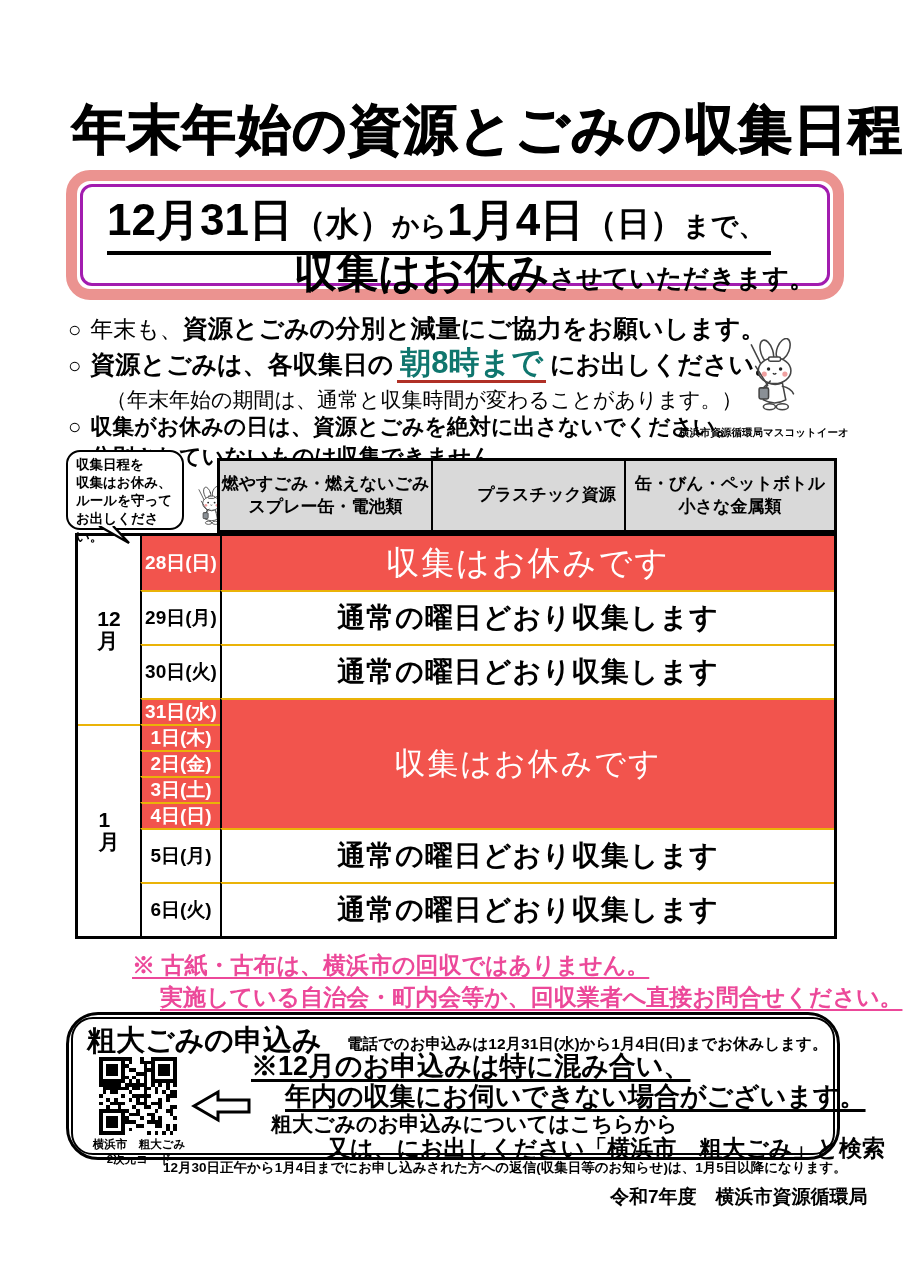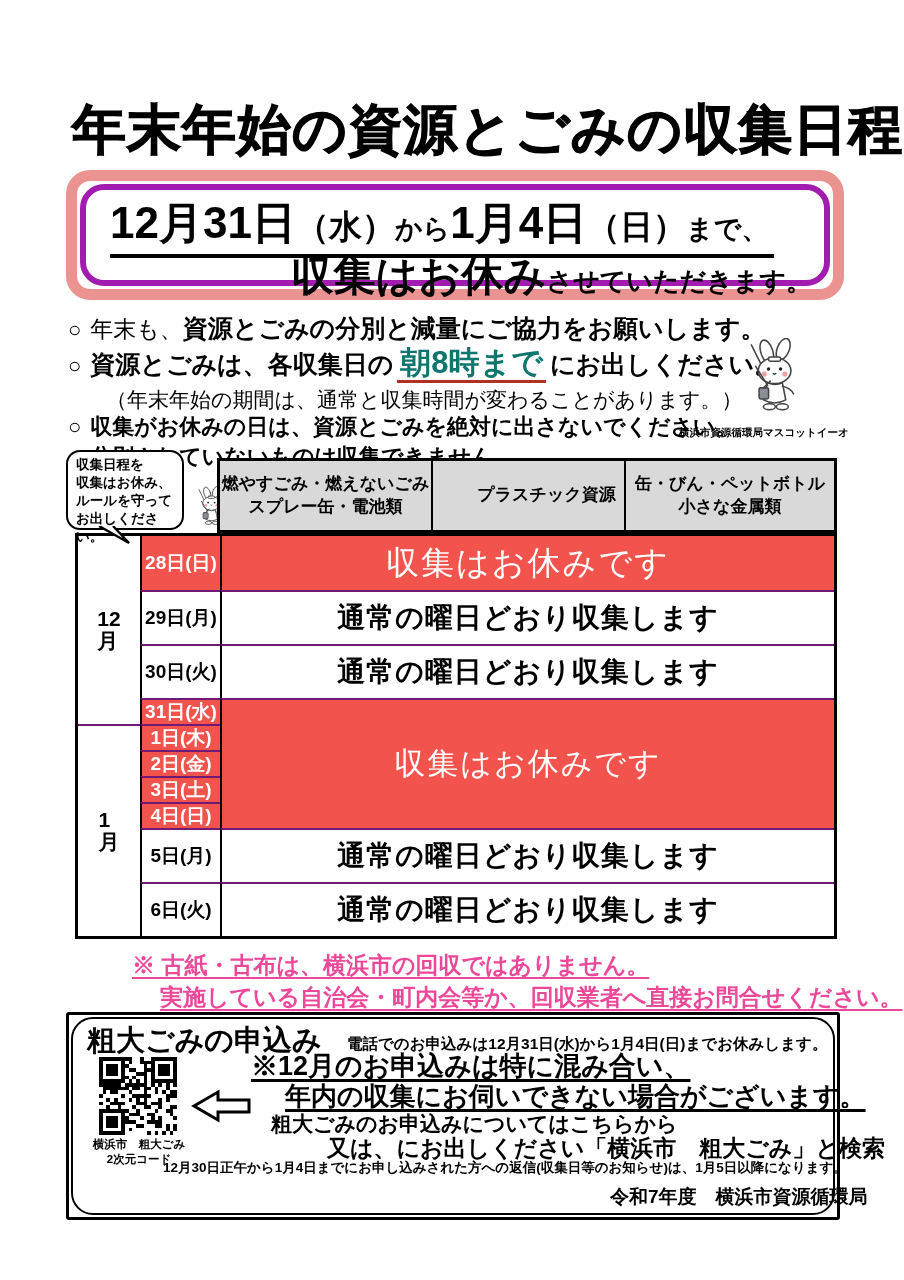--- a/index.html
+++ b/index.html
@@ -6,21 +6,21 @@
   .page{position:relative;width:904px;height:1280px;background:#fff;overflow:hidden;
         font-family:"Liberation Sans",sans-serif;color:#000;}
 
   
   .title{position:absolute;left:72px;top:94px;margin:0;font-size:54px;font-weight:900;
          letter-spacing:1px;white-space:nowrap;-webkit-text-stroke:1px #000;}
 
   
   .banner{position:absolute;left:66px;top:170px;width:778px;height:130px;
           border:11px solid #eb9390;border-radius:24px;background:#fff;box-sizing:border-box;}
-  .banner-inner{position:absolute;inset:3px;border:6px solid #a21caf;border-radius:24px;}
+  .banner-inner{position:absolute;inset:3px;border:3px solid #a21caf;border-radius:12px;}
   .banner-l1{position:absolute;left:24px;top:4px;white-space:nowrap;}
   .u{display:inline-block;border-bottom:4px solid #000;padding:0 6px 1px 0;}
   .seg-xl{font-size:44px;font-weight:900;}
   .seg-lg{font-size:33px;font-weight:800;}
   .seg-md{font-size:27px;font-weight:800;}
   .banner-l2{position:absolute;right:12px;top:58px;white-space:nowrap;}
   .seg-xl2{font-size:42px;font-weight:900;}
   .seg-md2{font-size:26px;font-weight:800;}
 
   
@@ -48,37 +48,37 @@
   .schedule{position:absolute;left:75px;top:458px;width:762px;height:486px;}
   .thead{position:absolute;left:142px;top:0;width:620px;height:75px;display:flex;
          background:#d9d9d9;border:3px solid #000;box-sizing:border-box;}
   .th{display:flex;flex-direction:column;justify-content:center;align-items:center;
       font-size:17px;font-weight:600;line-height:1.35;text-align:center;box-sizing:border-box;}
   .th1{width:211px;} .th2{width:193px;border-left:2px solid #000;padding-left:36px;} .th3{flex:1;border-left:2px solid #000;}
   .tbody{position:absolute;left:0;top:75px;width:762px;border:3px solid #000;box-sizing:border-box;
          display:grid;grid-template-columns:62px 80px 1fr;
          grid-template-rows:54px 54px 54px 26px 26px 26px 26px 26px 54px 54px;background:#fff;}
   .cell{display:flex;align-items:center;justify-content:center;box-sizing:border-box;}
-  .bt{border-top:2px solid #701a75;} .bl{border-left:2px solid #000;}
+  .bt{border-top:2px solid #eab308;} .bl{border-left:2px solid #000;}
   .month{font-size:21px;font-weight:600;line-height:1.05;text-align:left;}
   .date{font-size:19px;font-weight:600;}
   .date.red{background:#f2544d;color:#fff;}
   .status-normal{font-size:28px;font-weight:700;letter-spacing:1px;}
   .status-holiday{background:#f2544d;color:#fff;font-size:33px;font-weight:500;letter-spacing:2px;}
   .sbig{font-size:31px;}
 
   
   .notice-line{position:absolute;font-size:23px;font-weight:700;color:#ec4899;white-space:nowrap;
                text-decoration:underline;text-decoration-thickness:2px;text-underline-offset:4px;margin-left:28px;}
   .notice1{left:104px;top:950px;}
   .notice2{left:132px;top:982px;}
 
   
-  .bulky{position:absolute;left:66px;top:1012px;width:774px;height:208px;border:3px solid #000;
-         border-radius:3px;box-sizing:border-box;background:#fff;}
+  .bulky{position:absolute;left:66px;top:1012px;width:774px;height:148px;border:3px solid #000;
+         border-radius:32px;box-sizing:border-box;background:#fff;}
   .bulky-inner{position:absolute;inset:2px;border:2px solid #000;border-radius:22px;}
   .bulky-title{position:absolute;left:18px;top:6px;font-size:29px;font-weight:900;white-space:nowrap;}
   .bulky-phone{position:absolute;left:278px;top:19px;font-size:15.5px;font-weight:600;white-space:nowrap;}
   .qr{position:absolute;left:30px;top:42px;width:78px;height:78px;}
   .qr svg{width:100%;height:100%;}
   .qr-caption{position:absolute;left:8px;top:122px;width:124px;text-align:center;
               font-size:11.5px;font-weight:600;line-height:1.3;}
   .warn1{position:absolute;left:182px;top:33px;font-size:27px;font-weight:800;white-space:nowrap;
          text-decoration:underline;text-decoration-thickness:2.5px;text-underline-offset:4px;}
   .warn2{position:absolute;left:216px;top:64px;font-size:26px;font-weight:800;white-space:nowrap;

